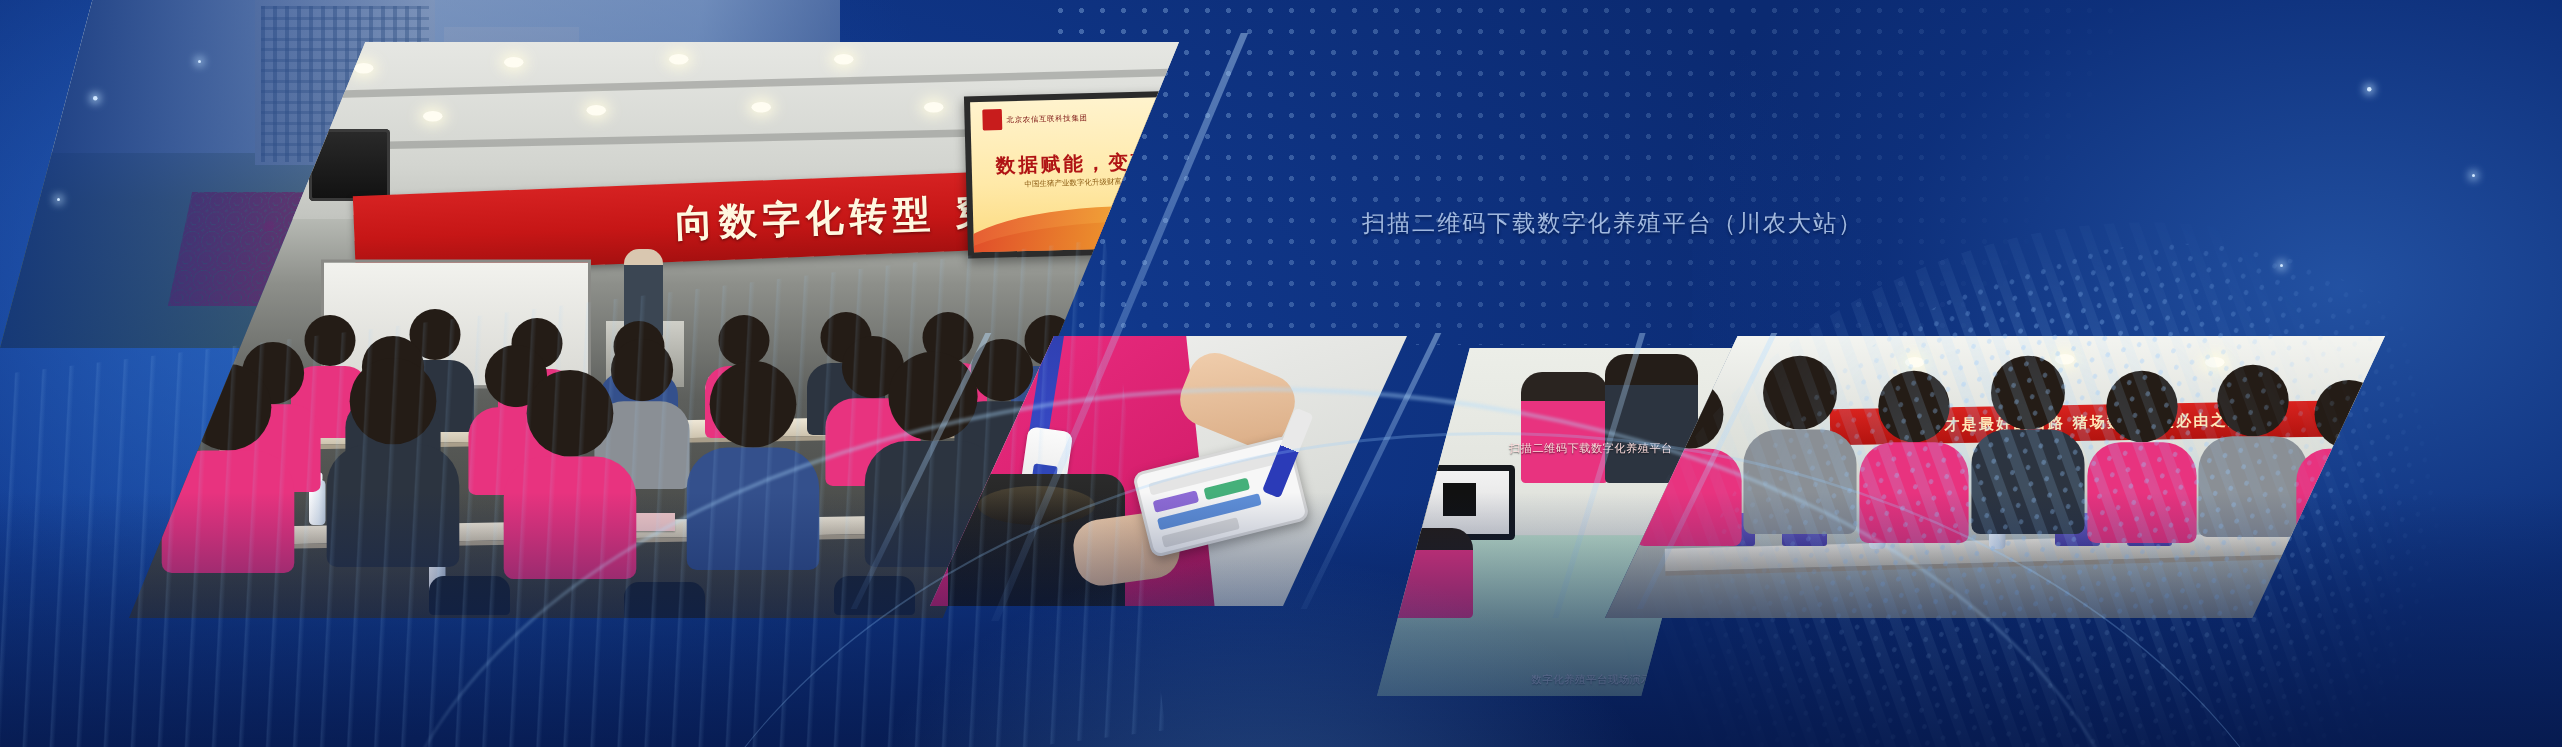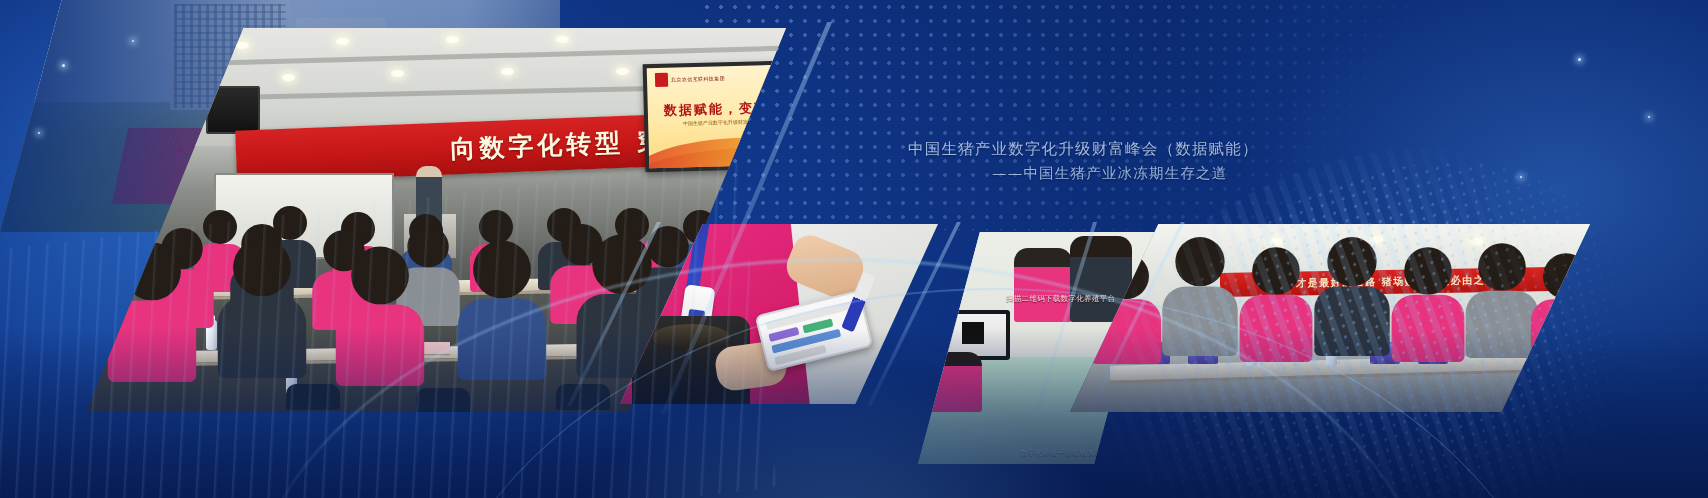--- a/index.html
+++ b/index.html
@@ -634,22 +634,21 @@
 
     <div class="sep" style="left:612px;top:222px;width:4px;height:184px;transform:skewX(-26deg);opacity:.55;"></div>
     <div class="sep" style="left:912px;top:222px;width:4px;height:184px;transform:skewX(-26deg);opacity:.5;"></div>
     <div class="sep" style="left:1136px;top:222px;width:4px;height:184px;transform:skewX(-26deg);opacity:.5;"></div>
     <div class="sep" style="left:1064px;top:222px;width:4px;height:190px;transform:skewX(-17deg);opacity:.45;"></div>
     <div class="sep" style="left:744px;top:22px;width:5px;height:392px;transform:skewX(-23deg);opacity:.5;"></div>
   </div>
 
 
   <div class="sub-wrap">
-    <div class="sub1">中国生猪产业数字化升级财富峰会（数据赋能）</div>
-    <div class="sub2">——中国生猪产业冰冻期生存之道</div>
+    <div class="sub1">扫描二维码下载数字化养殖平台（川农大站）</div>
   </div>
 
   <div class="dot-globe"></div>
   <div class="dash-globe"></div>
   <div class="bg-dark-bottom"></div>
   <div class="streaks"></div>
   <div class="swoosh"></div>
   <div class="swoosh2"></div>
   <div class="glow-arc"></div>
 

